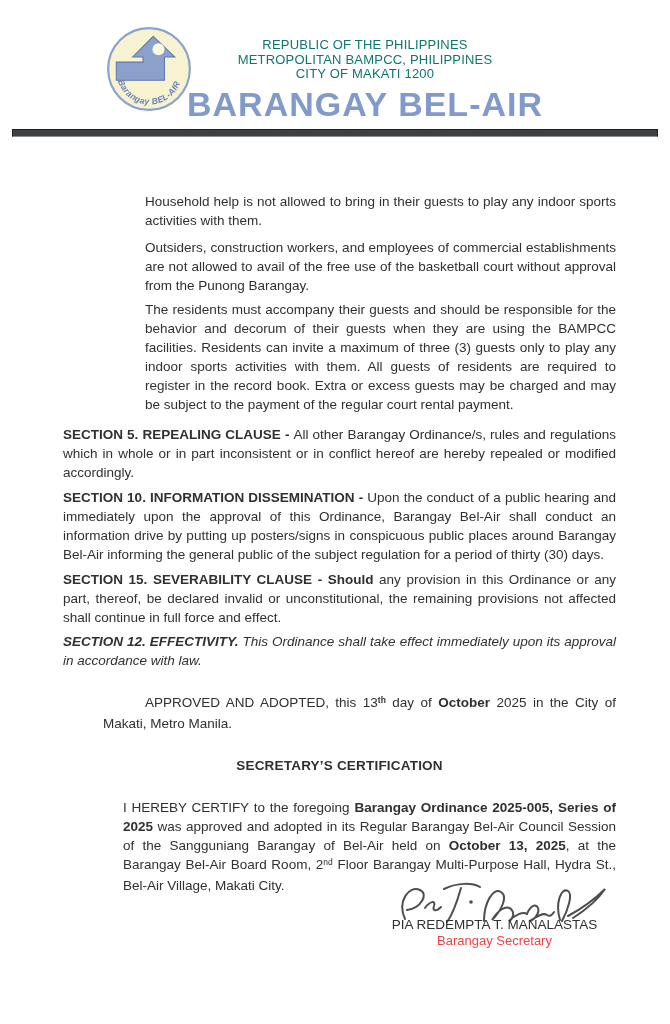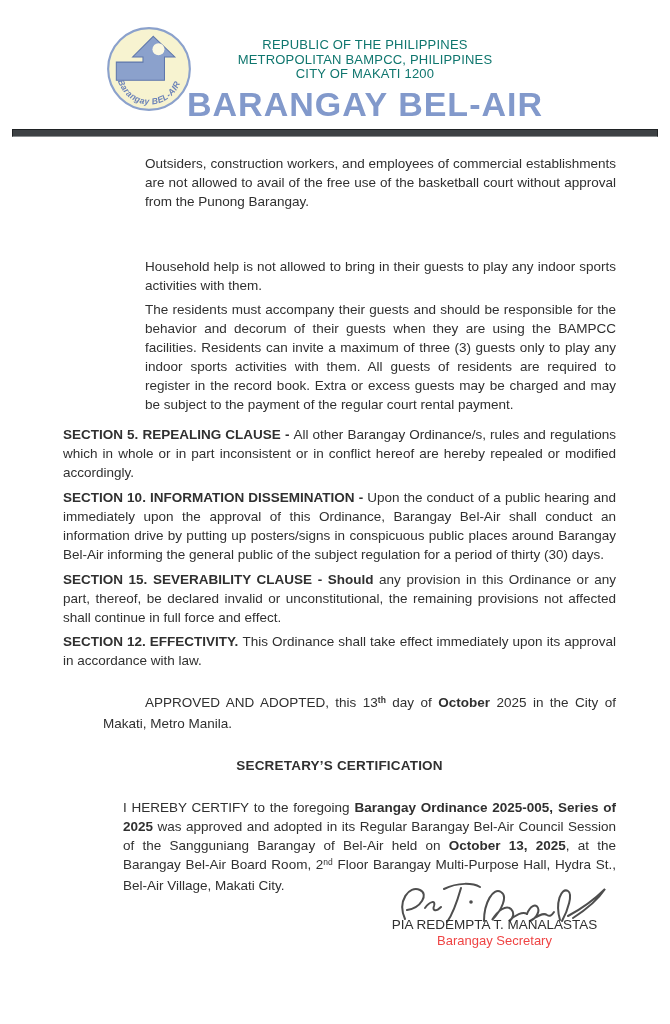--- a/index.html
+++ b/index.html
@@ -29,21 +29,21 @@
   }
   
   .doc{padding:0 58px 0 63px;font-size:13.5px;line-height:19px;text-align:justify;}
   .doc p{margin:0 -4px 0 0;}
   .indent{margin-left:82px !important;}
   .p1{margin-top:46px !important;}
   .p2{margin-top:8px !important;}
   .p3{margin-top:5px !important;}
   .s9{margin-top:11px !important;}
   .s10,.s11{margin-top:6px !important;}
-  .s12{margin-top:5px !important;}
+  .s12{margin-top:5px !important;font-style:italic;}
   .approved{margin-top:23px !important;margin-left:40px !important;text-indent:42px;}
   .b{font-weight:bold;}
   .sup{font-size:8.5px;position:relative;top:-4.5px;}
   .cert-h{margin-top:23px !important;text-align:center;font-weight:bold;letter-spacing:0.2px;}
   .cert-p{margin-top:23px !important;margin-left:60px !important;}
   
   .sig-block{width:235px;margin:-16px 0 0 auto;text-align:center;}
   .sig-svg{display:block;width:225px;height:52px;margin:0 0 -14px 10px;}
   .sig-name{font-weight:normal;font-size:13.5px;line-height:16px;text-align:center;}
   .sig-title{font-size:13px;line-height:16px;text-align:center;color:#ef4444;}
@@ -72,22 +72,22 @@
       <div class="head-line">METROPOLITAN BAMPCC, PHILIPPINES</div>
       <div class="head-line">CITY OF MAKATI 1200</div>
       <div class="org-title">BARANGAY BEL-AIR</div>
     </div>
 
     <div class="rule"></div>
   </div>
 
   <div class="doc">
 
+    <p class="indent p1">Household help is not allowed to bring in their guests to play any indoor sports activities with them.</p>
     <p class="indent p2">Outsiders, construction workers, and employees of commercial establishments are not allowed to avail of the free use of the basketball court without approval from the Punong Barangay.</p>
-    <p class="indent p1">Household help is not allowed to bring in their guests to play any indoor sports activities with them.</p>
     <p class="indent p3">The residents must accompany their guests and should be responsible for the behavior and decorum of their guests when they are using the BAMPCC facilities.  Residents can invite a maximum of three (3) guests only to play any indoor sports activities with them. All guests of residents are required to register in the record book. Extra or excess guests may be charged and may be subject to the payment of the regular court rental payment.</p>
 
     <p class="s9"><span class="b">SECTION 5. REPEALING CLAUSE - </span><span>All other Barangay Ordinance/s, rules and regulations which in whole or in part inconsistent or in conflict hereof are hereby repealed or modified accordingly.</span></p>
 
     <p class="s10"><span class="b">SECTION 10.  INFORMATION DISSEMINATION - </span><span>Upon the conduct of a public hearing and immediately upon the approval of this Ordinance, Barangay Bel-Air shall conduct an information drive by putting up posters/signs in conspicuous public places around Barangay Bel-Air informing the general public of the subject regulation for a period of thirty (30) days.</span></p>
 
     <p class="s11"><span class="b">SECTION 15.  SEVERABILITY CLAUSE - Should </span><span>any provision in this Ordinance or any part, thereof, be declared invalid or unconstitutional, the remaining provisions not affected shall continue in full force and effect.</span></p>
 
     <p class="s12"><span class="b">SECTION 12. EFFECTIVITY.  </span><span>This Ordinance shall take effect immediately upon its approval in accordance with law.</span></p>
 

